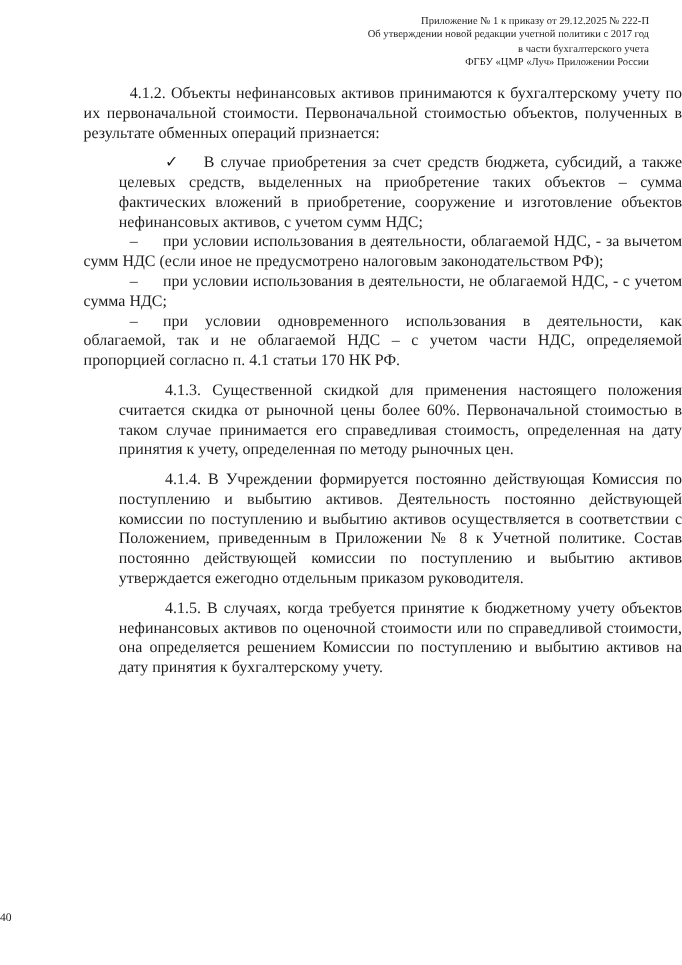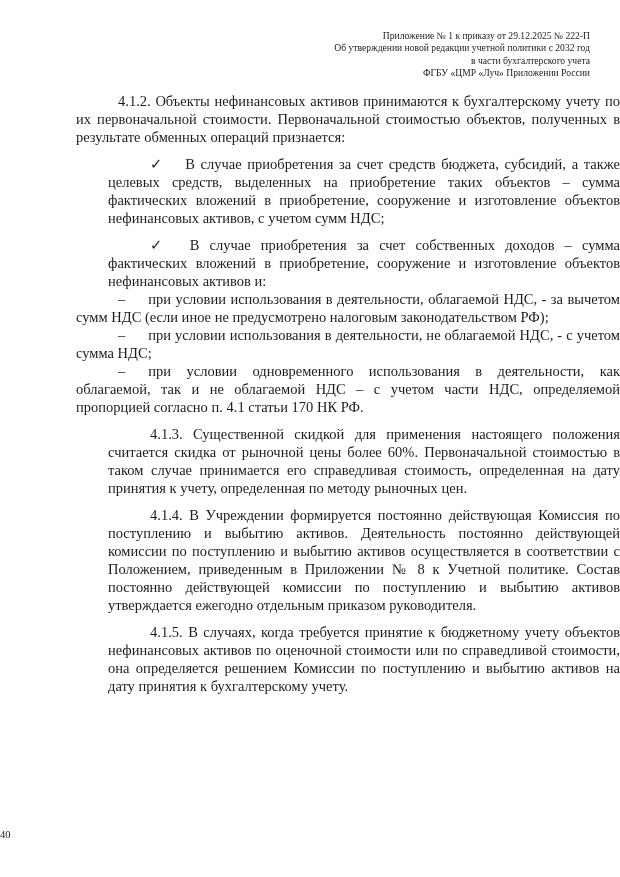--- a/index.html
+++ b/index.html
@@ -11,21 +11,21 @@
     position: relative;
     width: 620px;
     height: 877px;
     background: #ffffff;
     color: #1c1c1c;
     font-family: "Liberation Serif", "DejaVu Serif", serif;
     overflow: hidden;
     box-sizing: border-box;
   }
   .doc-header {
-    padding-top: 30px;
+    padding-top: 14px;
     padding-right: 30px;
     text-align: right;
     font-size: 9.6px;
     line-height: 12.3px;
     color: #222222;
   }
   .doc-body {
     margin-top: 13px;
     padding-left: 76px;
     font-size: 14.5px;
@@ -64,32 +64,31 @@
     color: #222222;
   }
 </style>
 </head>
 <body>
 
 <div class="page">
 
   <div class="doc-header">
     <div>Приложение № 1 к приказу от 29.12.2025 № 222-П</div>
-    <div>Об утверждении новой редакции учетной политики с 2032 год</div>
+    <div>Об утверждении новой редакции учетной политики с 2017 год</div>
     <div>в части бухгалтерского учета</div>
     <div>ФГБУ «ЦМР «Луч» Приложении России</div>
   </div>
 
   <div class="doc-body">
 
     <p class="para"><span>4.1.2. Объекты нефинансовых активов принимаются к бухгалтерскому учету по их первоначальной стоимости. Первоначальной стоимостью объектов, полученных в результате обменных операций признается:</span></p>
 
     <p class="para gap"><span class="marker">✓</span><span class="tab"></span><span>В случае приобретения за счет средств бюджета, субсидий, а также целевых средств, выделенных на приобретение таких объектов – сумма фактических вложений в приобретение, сооружение и изготовление объектов нефинансовых активов, с учетом сумм НДС;</span></p>
 
-    <p class="para gap"><span class="marker">✓</span><span class="tab"></span><span>В случае приобретения за счет собственных доходов – сумма фактических вложений в приобретение, сооружение и изготовление объектов нефинансовых активов и:</span></p>
 
     <p class="para"><span class="marker">–</span><span class="tab-dash"></span><span>при условии использования в деятельности, облагаемой НДС, - за вычетом сумм НДС (если иное не предусмотрено налоговым законодательством РФ);</span></p>
 
     <p class="para"><span class="marker">–</span><span class="tab-dash"></span><span>при условии использования в деятельности, не облагаемой НДС, - с учетом сумма НДС;</span></p>
 
     <p class="para"><span class="marker">–</span><span class="tab-dash"></span><span>при условии одновременного использования в деятельности, как облагаемой, так и не облагаемой НДС – с учетом части НДС, определяемой пропорцией согласно п. 4.1 статьи 170 НК РФ.</span></p>
 
     <p class="para gap"><span>4.1.3. Существенной скидкой для применения настоящего положения считается скидка от рыночной цены более 60%. Первоначальной стоимостью в таком случае принимается его справедливая стоимость, определенная на дату принятия к учету, определенная по методу рыночных цен.</span></p>
 
 

